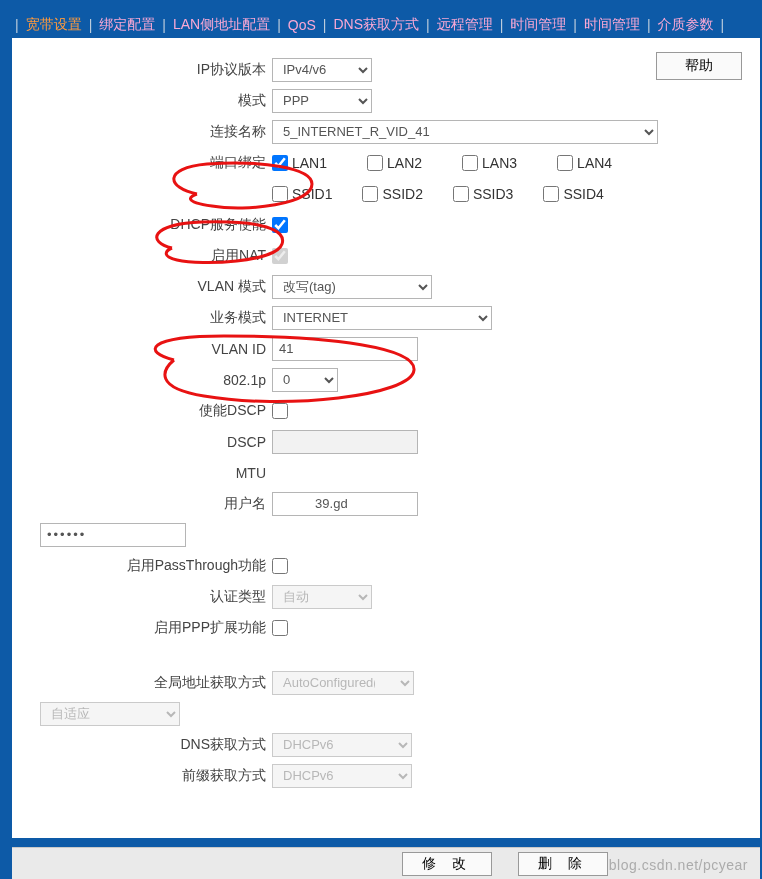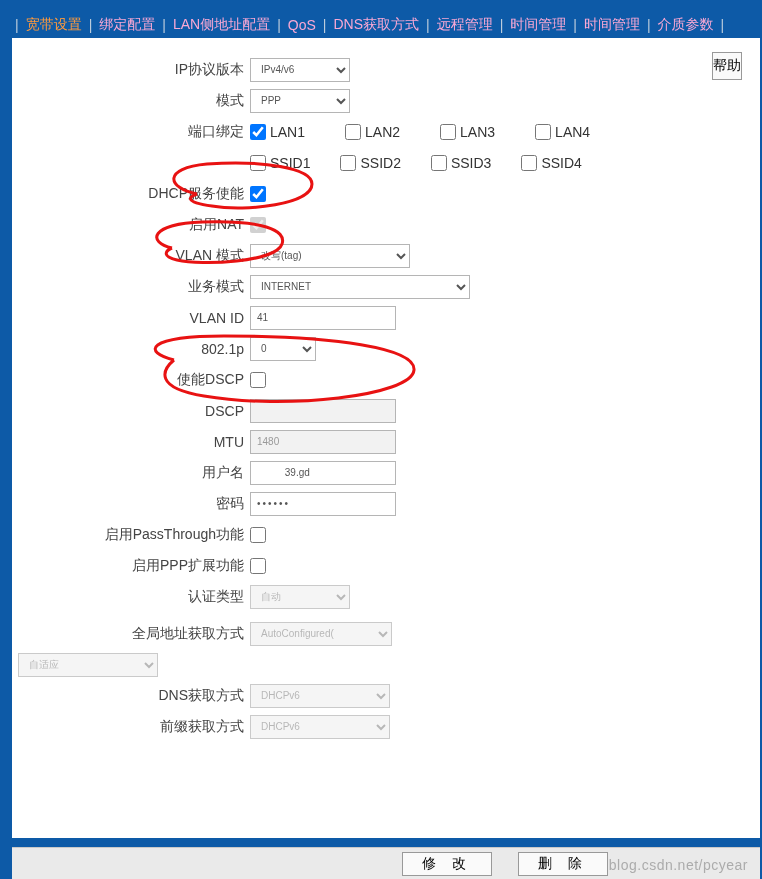--- a/index.html
+++ b/index.html
@@ -46,27 +46,27 @@
     width: 748px;
     height: 800px;
     position: relative;
   }
   .help-btn {
     position: absolute;
     right: 18px;
     top: 14px;
     border: 1px solid #999;
     background: #fafafa;
-    padding: 4px 0;
+    padding: 4px 28px;
     font-size: 14px;
     cursor: pointer;
   }
   .form-area {
     position: absolute;
-    left: 6px;
+    left: 28px;
     top: 16px;
     width: 660px;
   }
   .row {
     display: flex;
     align-items: center;
     height: 31px;
   }
   .lbl {
     width: 232px;
@@ -78,21 +78,21 @@
   .ctl {
     display: flex;
     align-items: center;
     gap: 4px;
   }
   select, input[type=text], input[type=password] {
     border: 1px solid #b5b5b5;
     background: #fff;
     height: 24px;
     padding: 0 6px;
-    font-size: 10px;
+    font-size: 13px;
     color: #555;
   }
   select { padding-right: 22px; }
   select.disabled, input.disabled {
     background: #f2f2f2;
     color: #9a9a9a;
   }
   input[type=checkbox] {
     width: 16px; height: 16px;
     margin: 0 2px 0 0;
@@ -180,20 +180,26 @@
           <select style="width:100px"><option>IPv4/v6</option></select>
         </div>
     </div>
     <div class="row">
       <div class="lbl">模式</div>
       <div class="ctl">
           <select style="width:100px"><option>PPP</option></select>
         </div>
     </div>
     <div class="row">
+      <div class="lbl">连接名称</div>
+      <div class="ctl">
+          <select style="width:386px"><option>5_INTERNET_R_VID_41</option></select>
+        </div>
+    </div>
+    <div class="row">
       <div class="lbl">端口绑定</div>
       <div class="ctl cb-group" style="gap:40px">
         <label>
             <input type="checkbox" checked="" style="">
             <span>LAN1</span>
           </label>
         <label>
             <input type="checkbox" style="">
             <span>LAN2</span>
           </label>
@@ -271,55 +277,51 @@
         </div>
     </div>
     <div class="row">
       <div class="lbl">DSCP</div>
       <div class="ctl">
           <input type="text" class="disabled" disabled="" style="width: 146px;" value="">
         </div>
     </div>
     <div class="row">
       <div class="lbl">MTU</div>
-      <div class="ctl">
-          <input type="text" class="disabled" disabled="" style="width: 146px;" value="1480">
-        </div>
     </div>
     <div class="row">
       <div class="lbl">用户名</div>
       <div class="ctl">
           <input type="text" style="width: 146px;" value="          39.gd">
         </div>
     </div>
     <div class="row">
-      <div class="lbl">密码</div>
       <div class="ctl">
           <input type="text" style="width: 146px; letter-spacing: 2px;" value="••••••">
         </div>
     </div>
     <div class="row">
       <div class="lbl">启用PassThrough功能</div>
       <div class="ctl">
           <input type="checkbox" style="">
         </div>
     </div>
     <div class="row">
+      <div class="lbl">认证类型</div>
+      <div class="ctl">
+          <select class="disabled" disabled="" style="width:100px"><option>自动</option></select>
+        </div>
+    </div>
+    <div class="row">
       <div class="lbl">启用PPP扩展功能</div>
       <div class="ctl">
           <input type="checkbox" style="">
         </div>
     </div>
-    <div class="row">
-      <div class="lbl">认证类型</div>
-      <div class="ctl">
-          <select class="disabled" disabled="" style="width:100px"><option>自动</option></select>
-        </div>
-    </div>
-    <div class="row" style="margin-top:6px">
+    <div class="row" style="margin-top:24px">
       <div class="lbl">全局地址获取方式</div>
       <div class="ctl">
           <select class="disabled" disabled="" style="width:142px"><option>AutoConfigured(</option></select>
         </div>
     </div>
     <div class="row">
       <div class="ctl">
           <select class="disabled" disabled="" style="width:140px"><option>自适应</option></select>
         </div>
     </div>

